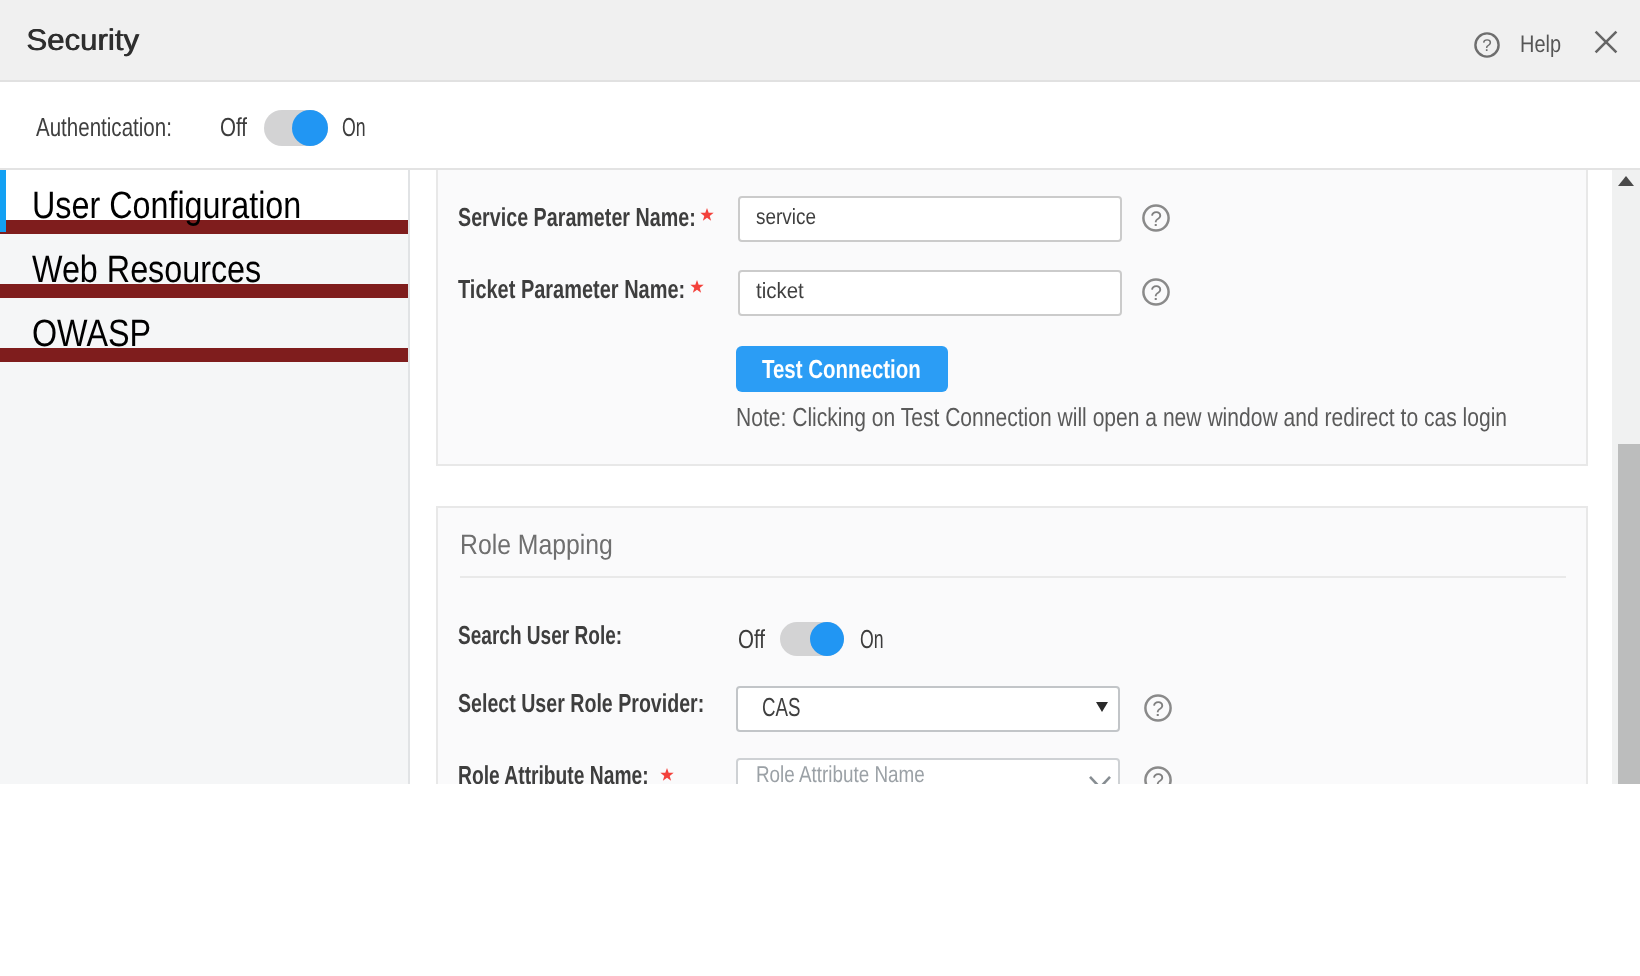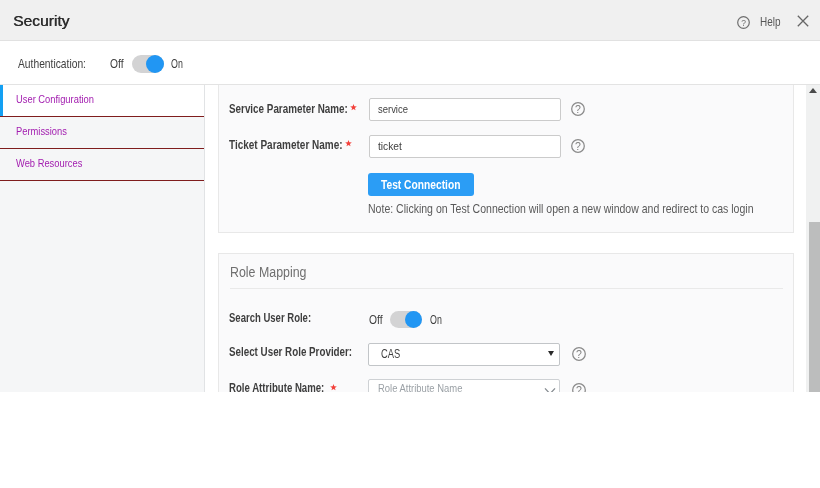--- a/index.html
+++ b/index.html
@@ -14,21 +14,21 @@
   #hborder { left:0; top:40px; width:820px; height:1px; background:#e1e1e1; }
 
   
   #aborder { left:0; top:84px; width:820px; height:1px; background:#e3e3e3; }
 
   .toggle { position:absolute; border-radius:10px; background:#d3d3d4; }
   .knob { position:absolute; border-radius:50%; background:#2196f3; right:0; top:0; height:100%; }
 
   
   #sidebar { left:0; top:85px; width:205px; height:403px; background:#f5f6f7; border-right:1px solid #e1e3e5; }
-  .sitem { position:relative; height:32.15px; font-size:11px; color:#a21caf; border-bottom:1px solid #7f1d1d; }
+  .sitem { position:relative; height:32.15px; font-size:19px; color:#000000; border-bottom:7px solid #7f1d1d; }
   .sitem span { position:absolute; left:16px; top:7.5px; transform:scaleX(0.85); transform-origin:0 0; white-space:nowrap; }
   .sitem.sel { background:#fff; }
   .sitem.sel i { position:absolute; left:0; top:0; width:3px; height:31.15px; background:#13a0f3; }
 
   
   .panel { position:absolute; background:#fafafb; border:1px solid #e8e8e8; }
   #panel1 { left:218px; top:85px; width:576px; height:148px; border-top:none; }
   #panel2 { left:218px; top:253px; width:576px; height:168px; }
 
   .input { position:absolute; background:#fff; border:1px solid #cbcbcb; border-radius:2px; }
@@ -70,24 +70,24 @@
     <div class="knob" style="width:18px;"></div>
   </div>
   <div class="txt" style="left:170.9px; top:57.1px; font-size:13px; line-height:13px; color:#3c3c3c; transform:scaleX(0.68);">On</div>
 
   <div class="abs" id="sidebar">
     <div class="sitem sel">
         <i></i>
         <span>User Configuration</span>
       </div>
     <div class="sitem">
-        <span>Permissions</span>
+        <span>Web Resources</span>
       </div>
     <div class="sitem">
-        <span>Web Resources</span>
+        <span>OWASP</span>
       </div>
   </div>
 
   <div class="panel" id="panel1"></div>
   <div class="panel" id="panel2"></div>
 
   <div class="txt" style="left:229px; top:101.7px; font-size:13px; line-height:13px; font-weight:bold; color:#3e3e3e; transform:scaleX(0.758);">Service Parameter Name:</div>
   <div class="input" style="left:368.5px; top:98px; width:192px; height:23px;"></div>
   <div class="txt" style="left:378px; top:103.5px; font-size:11px; line-height:11px; color:#3f3f3f; transform:scaleX(0.86);">service</div>
   <svg class="abs" style="left:571px; top:102.2px;" width="14" height="14" viewBox="0 0 14 14">

